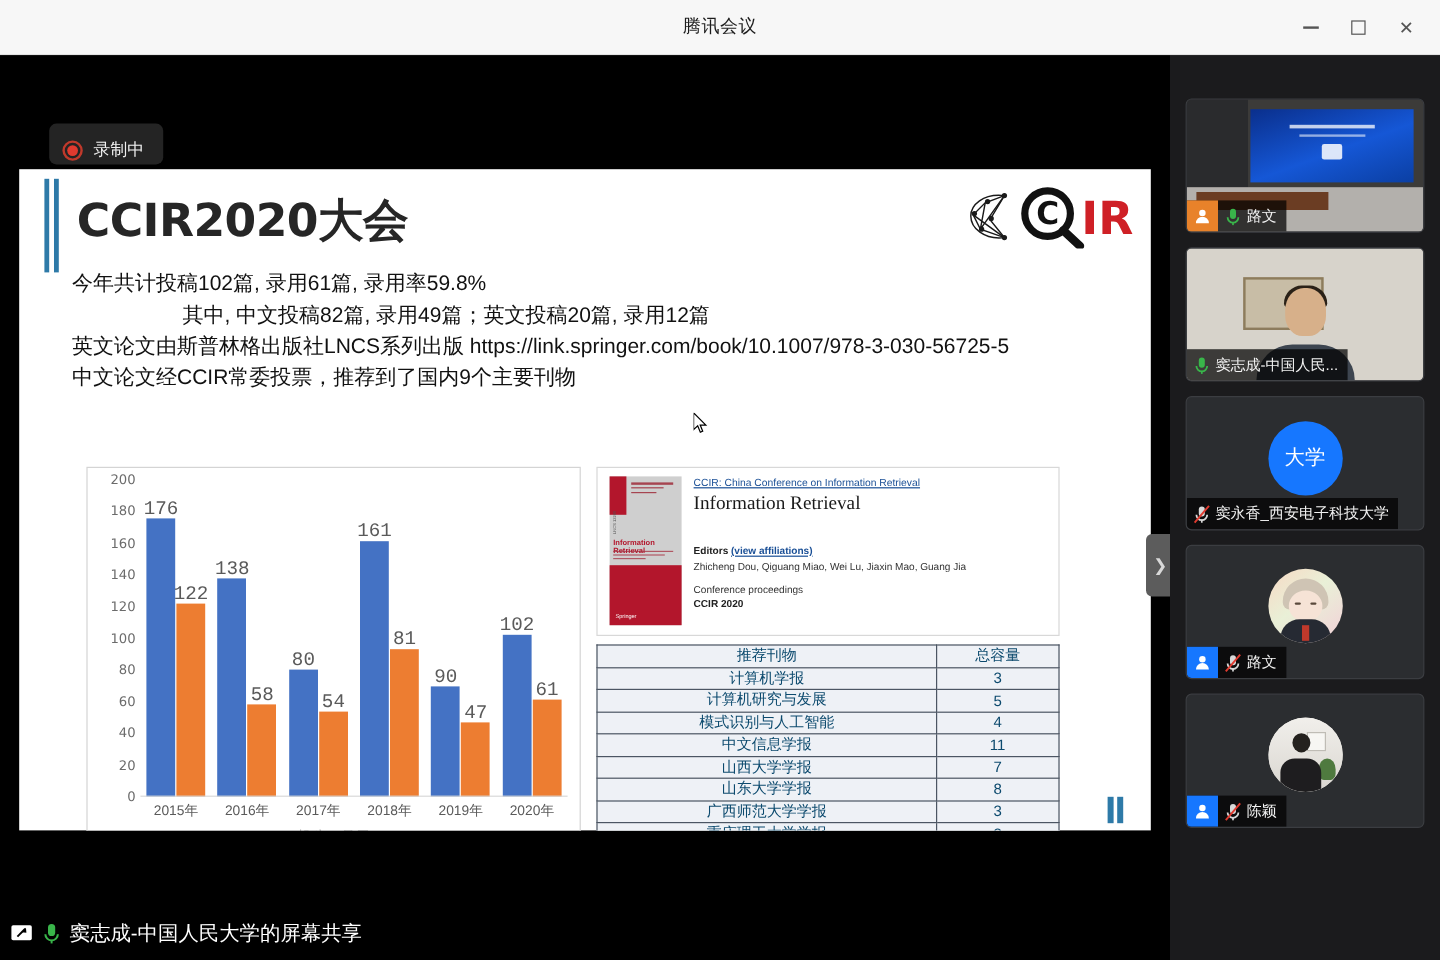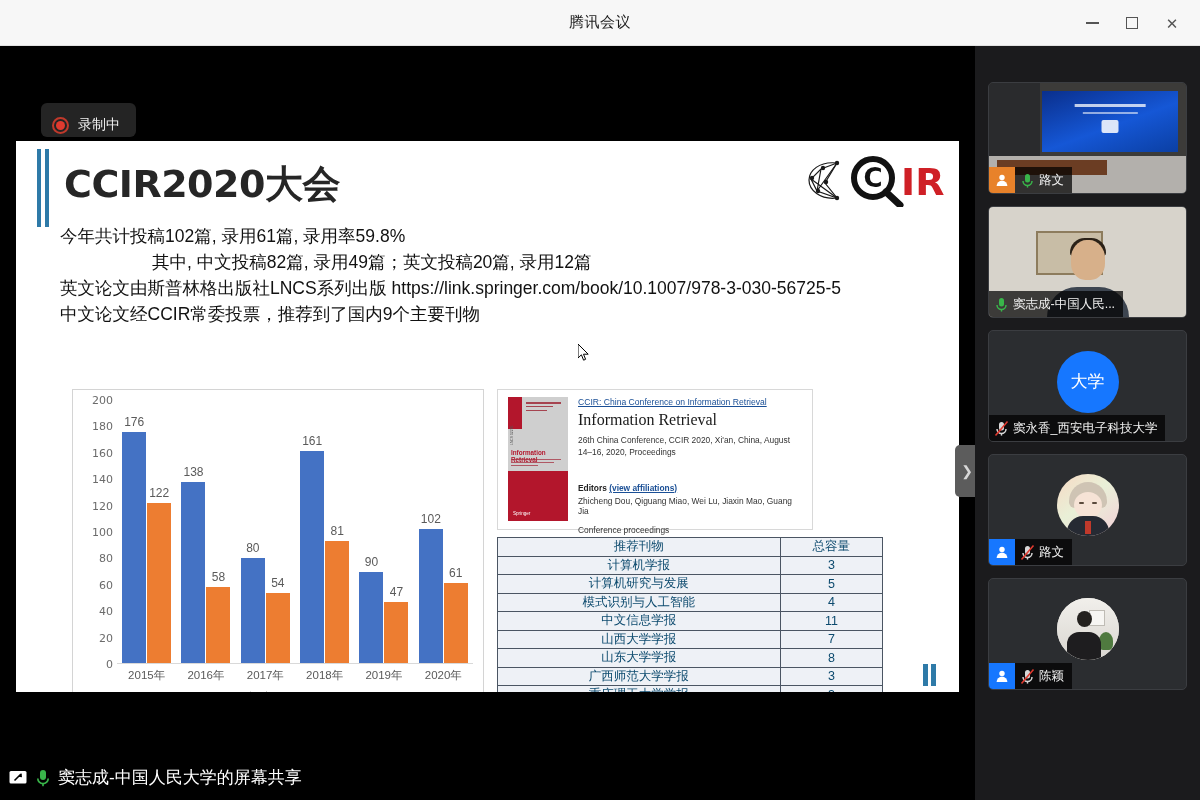--- a/index.html
+++ b/index.html
@@ -75,30 +75,30 @@
   }
   .plot { position: absolute; left: 44px; top: 10px; right: 10px; height: 264px; }
   .axis-line { position: absolute; left: 0; right: 0; bottom: 0; height: 1px; background: #d9d9d9; }
   .groups { position: absolute; inset: 0; display: flex; align-items: flex-end; }
   .group { flex: 1; height: 100%; display: flex; align-items: flex-end; justify-content: center; gap: 1px; position: relative; }
   .bar { width: 24px; position: relative; }
   .bar.submit { background: #4472c4; }
   .bar.accept { background: #ed7d31; }
   .bar .val {
     position: absolute; left: 50%; transform: translateX(-50%); top: -17px;
-    font-size: 12px; color: #5a5a5a; font-family: Liberation Sans, sans-serif; white-space: nowrap;
+    font-size: 16px; color: #5a5a5a; font-family: Liberation Mono, monospace; white-space: nowrap;
   }
   .xlabels { position: absolute; left: 44px; right: 10px; top: 278px; display: flex; }
   .xlabels span { flex: 1; text-align: center; font-size: 11.5px; color: #5a5a5a; }
   .legend { position: absolute; left: 0; right: 0; top: 300px; display: flex; gap: 14px; justify-content: center; }
   .legend .li { display: flex; align-items: center; gap: 4px; font-size: 11.5px; color: #5a5a5a; }
 
   
   .springer {
-    position: absolute; left: 481px; top: 248px; width: 316px; height: 141px;
+    position: absolute; left: 481px; top: 248px; width: 386px; height: 141px;
     background: #fff; border: 1px solid #d8d8d8; display: flex; padding: 7px 10px; gap: 10px;
   }
   .cover { width: 60px; height: 124px; position: relative; background: #cfcfcf; flex: none; }
   .cover .band-top { position: absolute; left: 0; top: 0; width: 14px; height: 32px; background: #b3162c; }
   .cover .auth { position: absolute; left: 18px; top: 5px; right: 3px; }
   .cover .auth i { display: block; height: 1.6px; background: #9b2030; margin-bottom: 2.2px; opacity: .8; }
   .cover .spine { position: absolute; left: 2px; top: 48px; font-size: 3.4px; color: #555; transform: rotate(-90deg); transform-origin: left top; white-space: nowrap; }
   .cover .ctitle { position: absolute; left: 3px; top: 52px; font-size: 6.3px; font-weight: bold; color: #b3162c; }
   .cover .csub { position: absolute; left: 3px; top: 62px; right: 3px; }
   .cover .csub i { display: block; height: 1.3px; background: #a53040; margin-bottom: 1.6px; opacity: .75; }
@@ -376,21 +376,20 @@
               <i style="width:92%"></i>
               <i style="width:80%"></i>
               <i style="width:50%"></i>
             </div>
           <div class="lower"></div>
           <div class="springer-mark">Springer</div>
         </div>
         <div class="sp-info">
           <span class="sp-link">CCIR: China Conference on Information Retrieval</span>
           <div class="sp-title">Information Retrieval</div>
-          <div class="sp-meta">26th China Conference, CCIR 2020, Xi'an, China, August 14–16, 2020, Proceedings</div>
           <div class="sp-ed"><span>Editors</span>
             <a href="#">(view affiliations)</a></div>
           <div class="sp-names">Zhicheng Dou, Qiguang Miao, Wei Lu, Jiaxin Mao, Guang Jia</div>
           <div class="sp-proc">Conference proceedings</div>
           <div class="sp-code">CCIR 2020</div>
         </div>
       </div>
 
       <table class="jtable">
         <thead>

